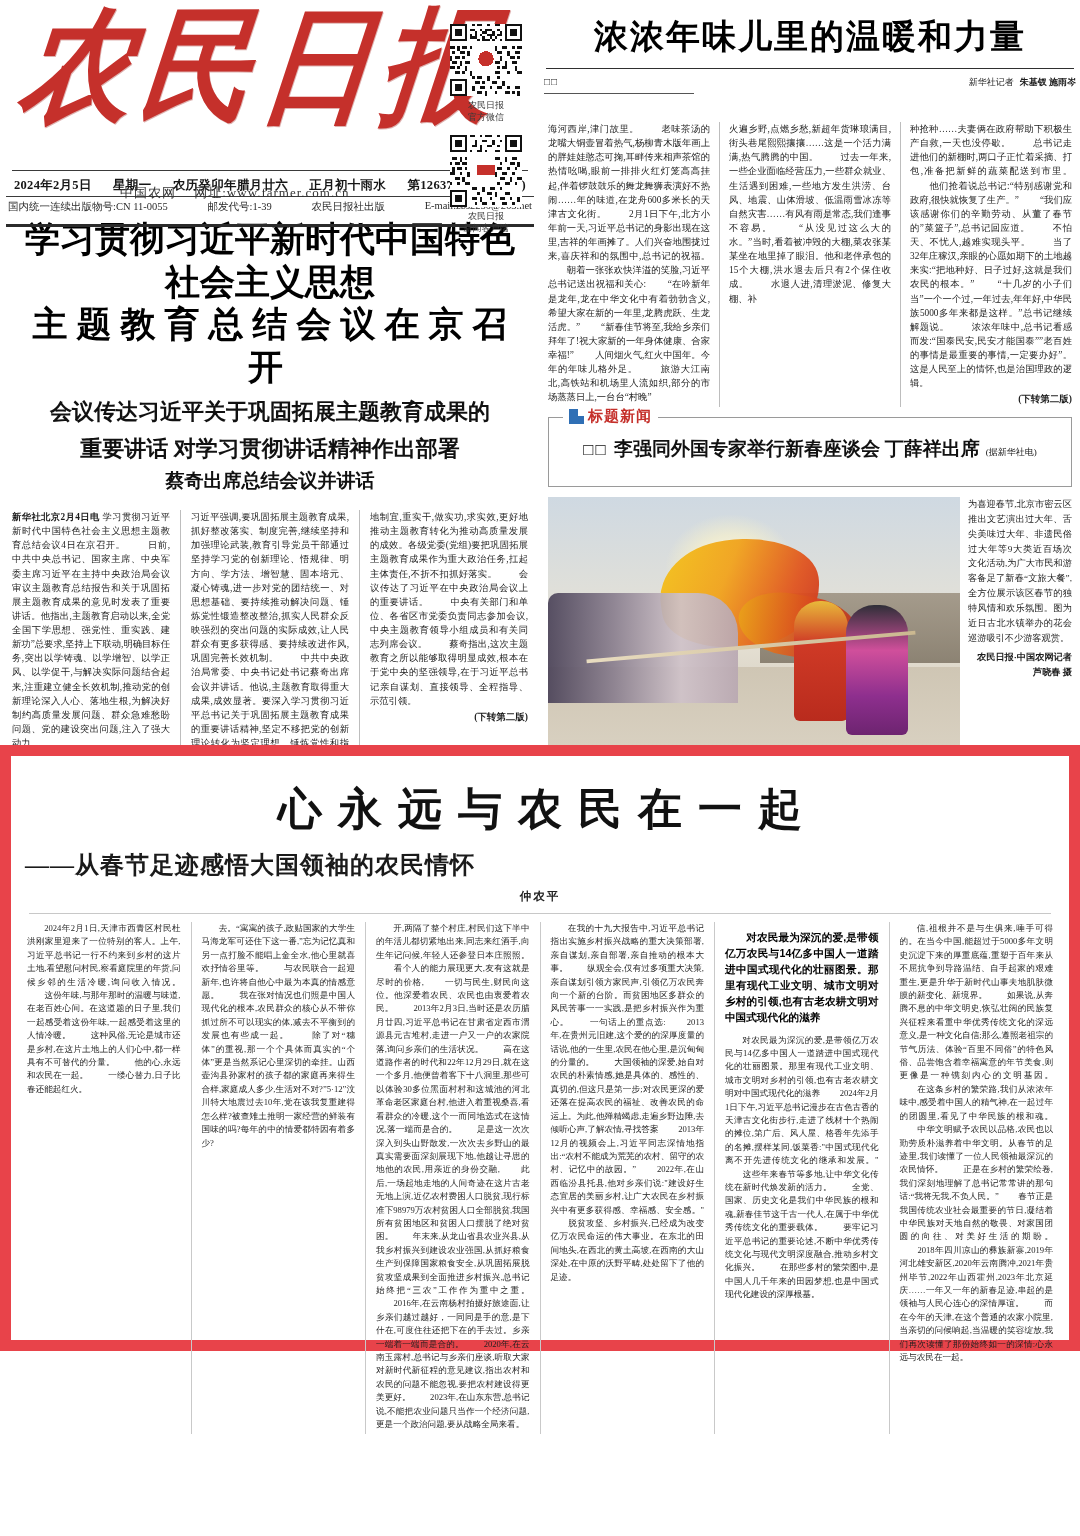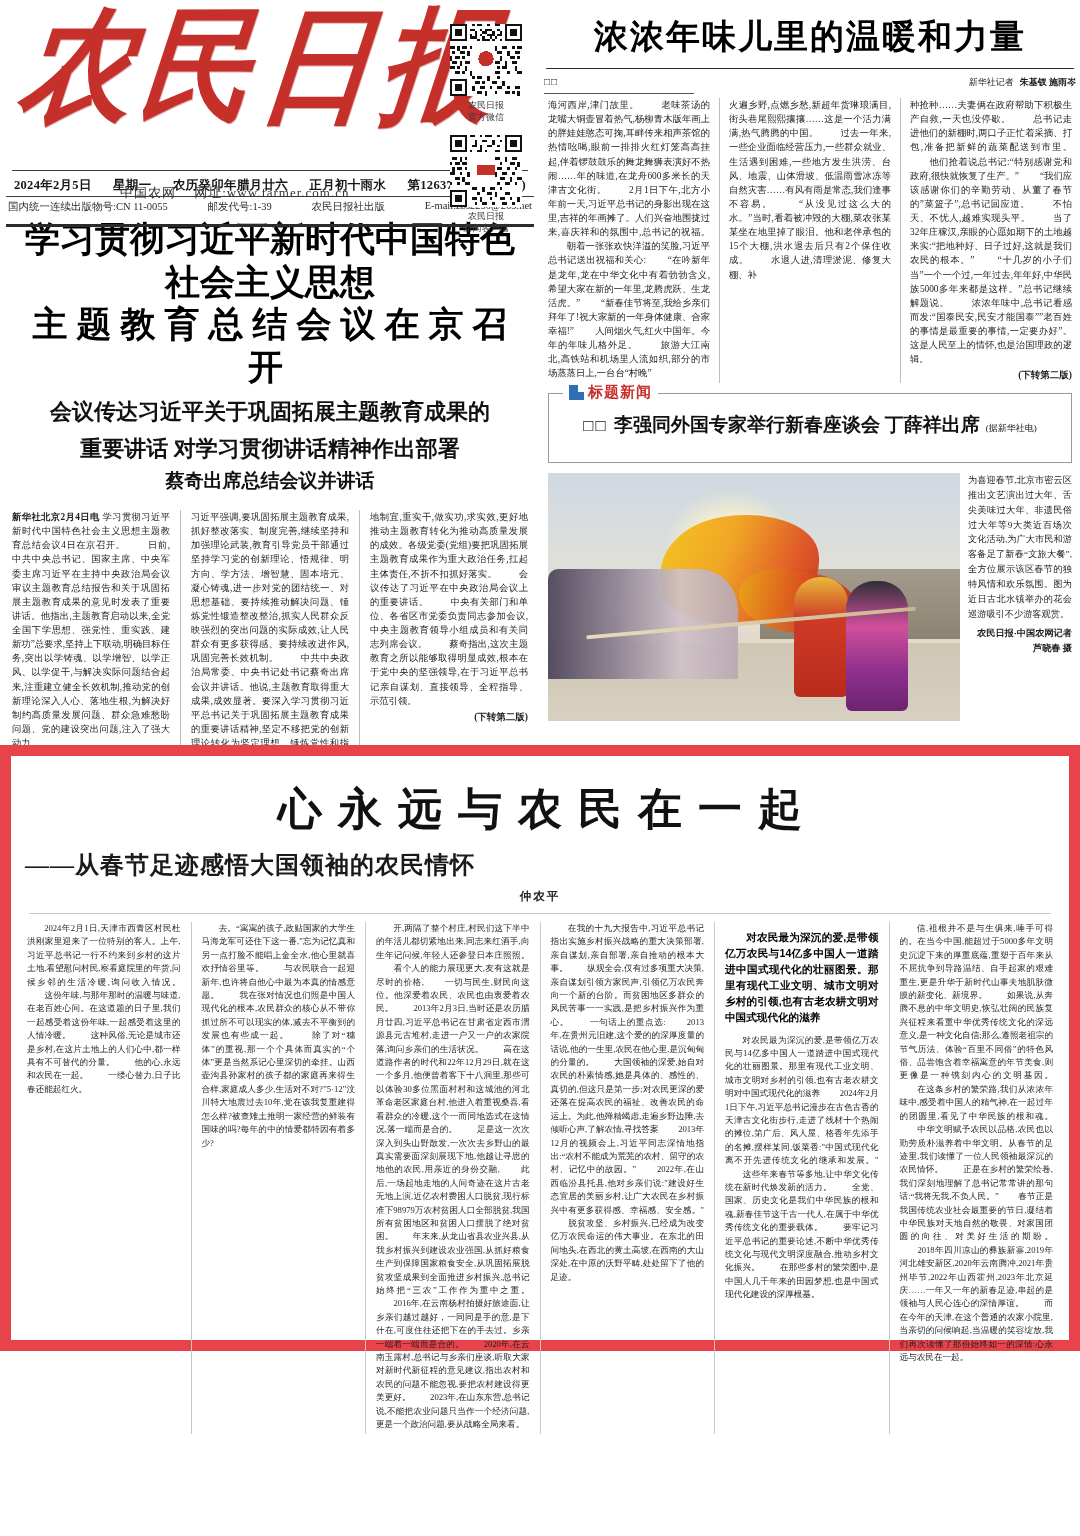--- a/index.html
+++ b/index.html
@@ -93,21 +93,21 @@
   }
   .rh-rule{border-bottom:1.4px solid #2f2f2f;margin:0 6px 7px 6px;}
   .byline{
     display:flex;align-items:baseline;gap:6px;font-size:9px;
     padding:0 4px 4px 4px;
   }
   .byline .sq{font-size:10px;letter-spacing:1px;}
   .byline .agency{margin-left:auto;font-size:9px;}
   .r-cols{display:flex;gap:9px;padding:0 8px;}
   .r-cols .col{
-    width:166px;font-size:9.3px;line-height:1.52;text-align:justify;color:#1c1c1c;
+    width:166px;font-size:9.3px;line-height:1.52;text-align:justify;color:#1c1c1c;margin-top:24px;
   }
   .r-cols .col + .col{border-left:1px solid #bdbdbd;padding-left:9px;}
   .byline-rule{border-bottom:1px solid #555;width:150px;margin:0 0 4px 4px;}
 
   
   .hnews{
     margin:10px 8px 0 8px;border:1px solid #9a9a9a;position:relative;
     padding:14px 10px 10px 10px;height:44px;box-sizing:content-box;
   }
   .hnews-tag{

